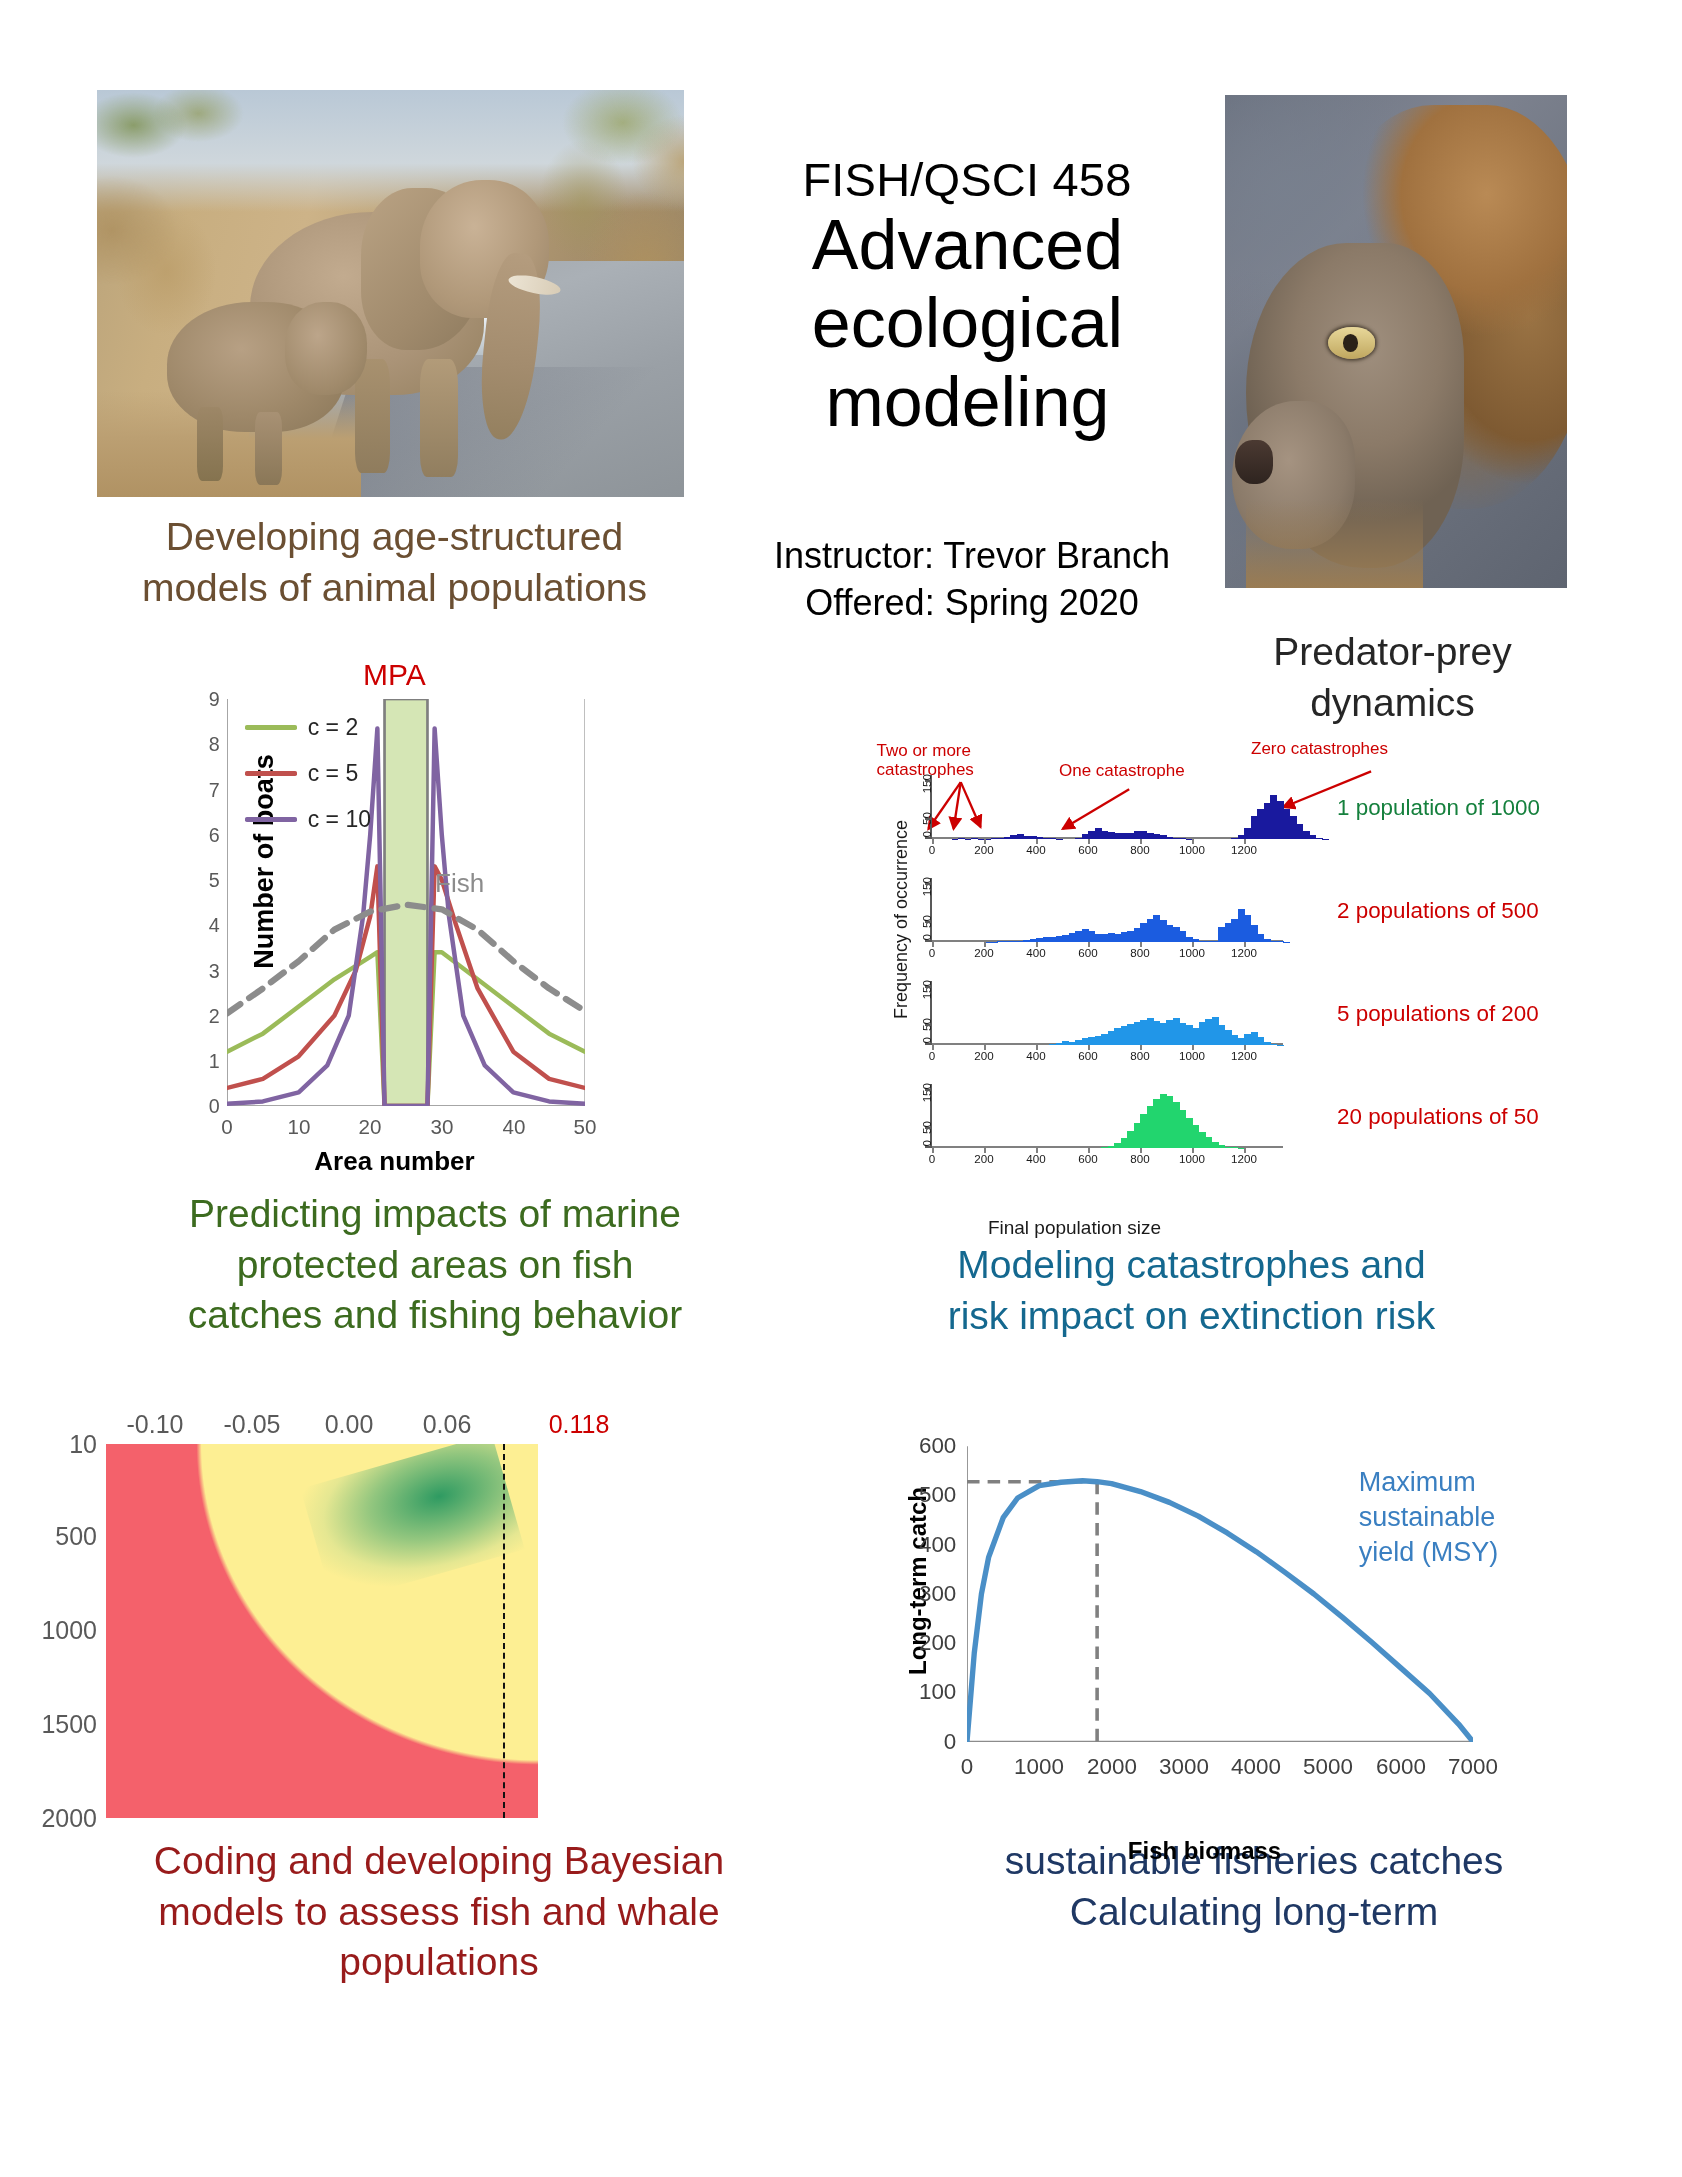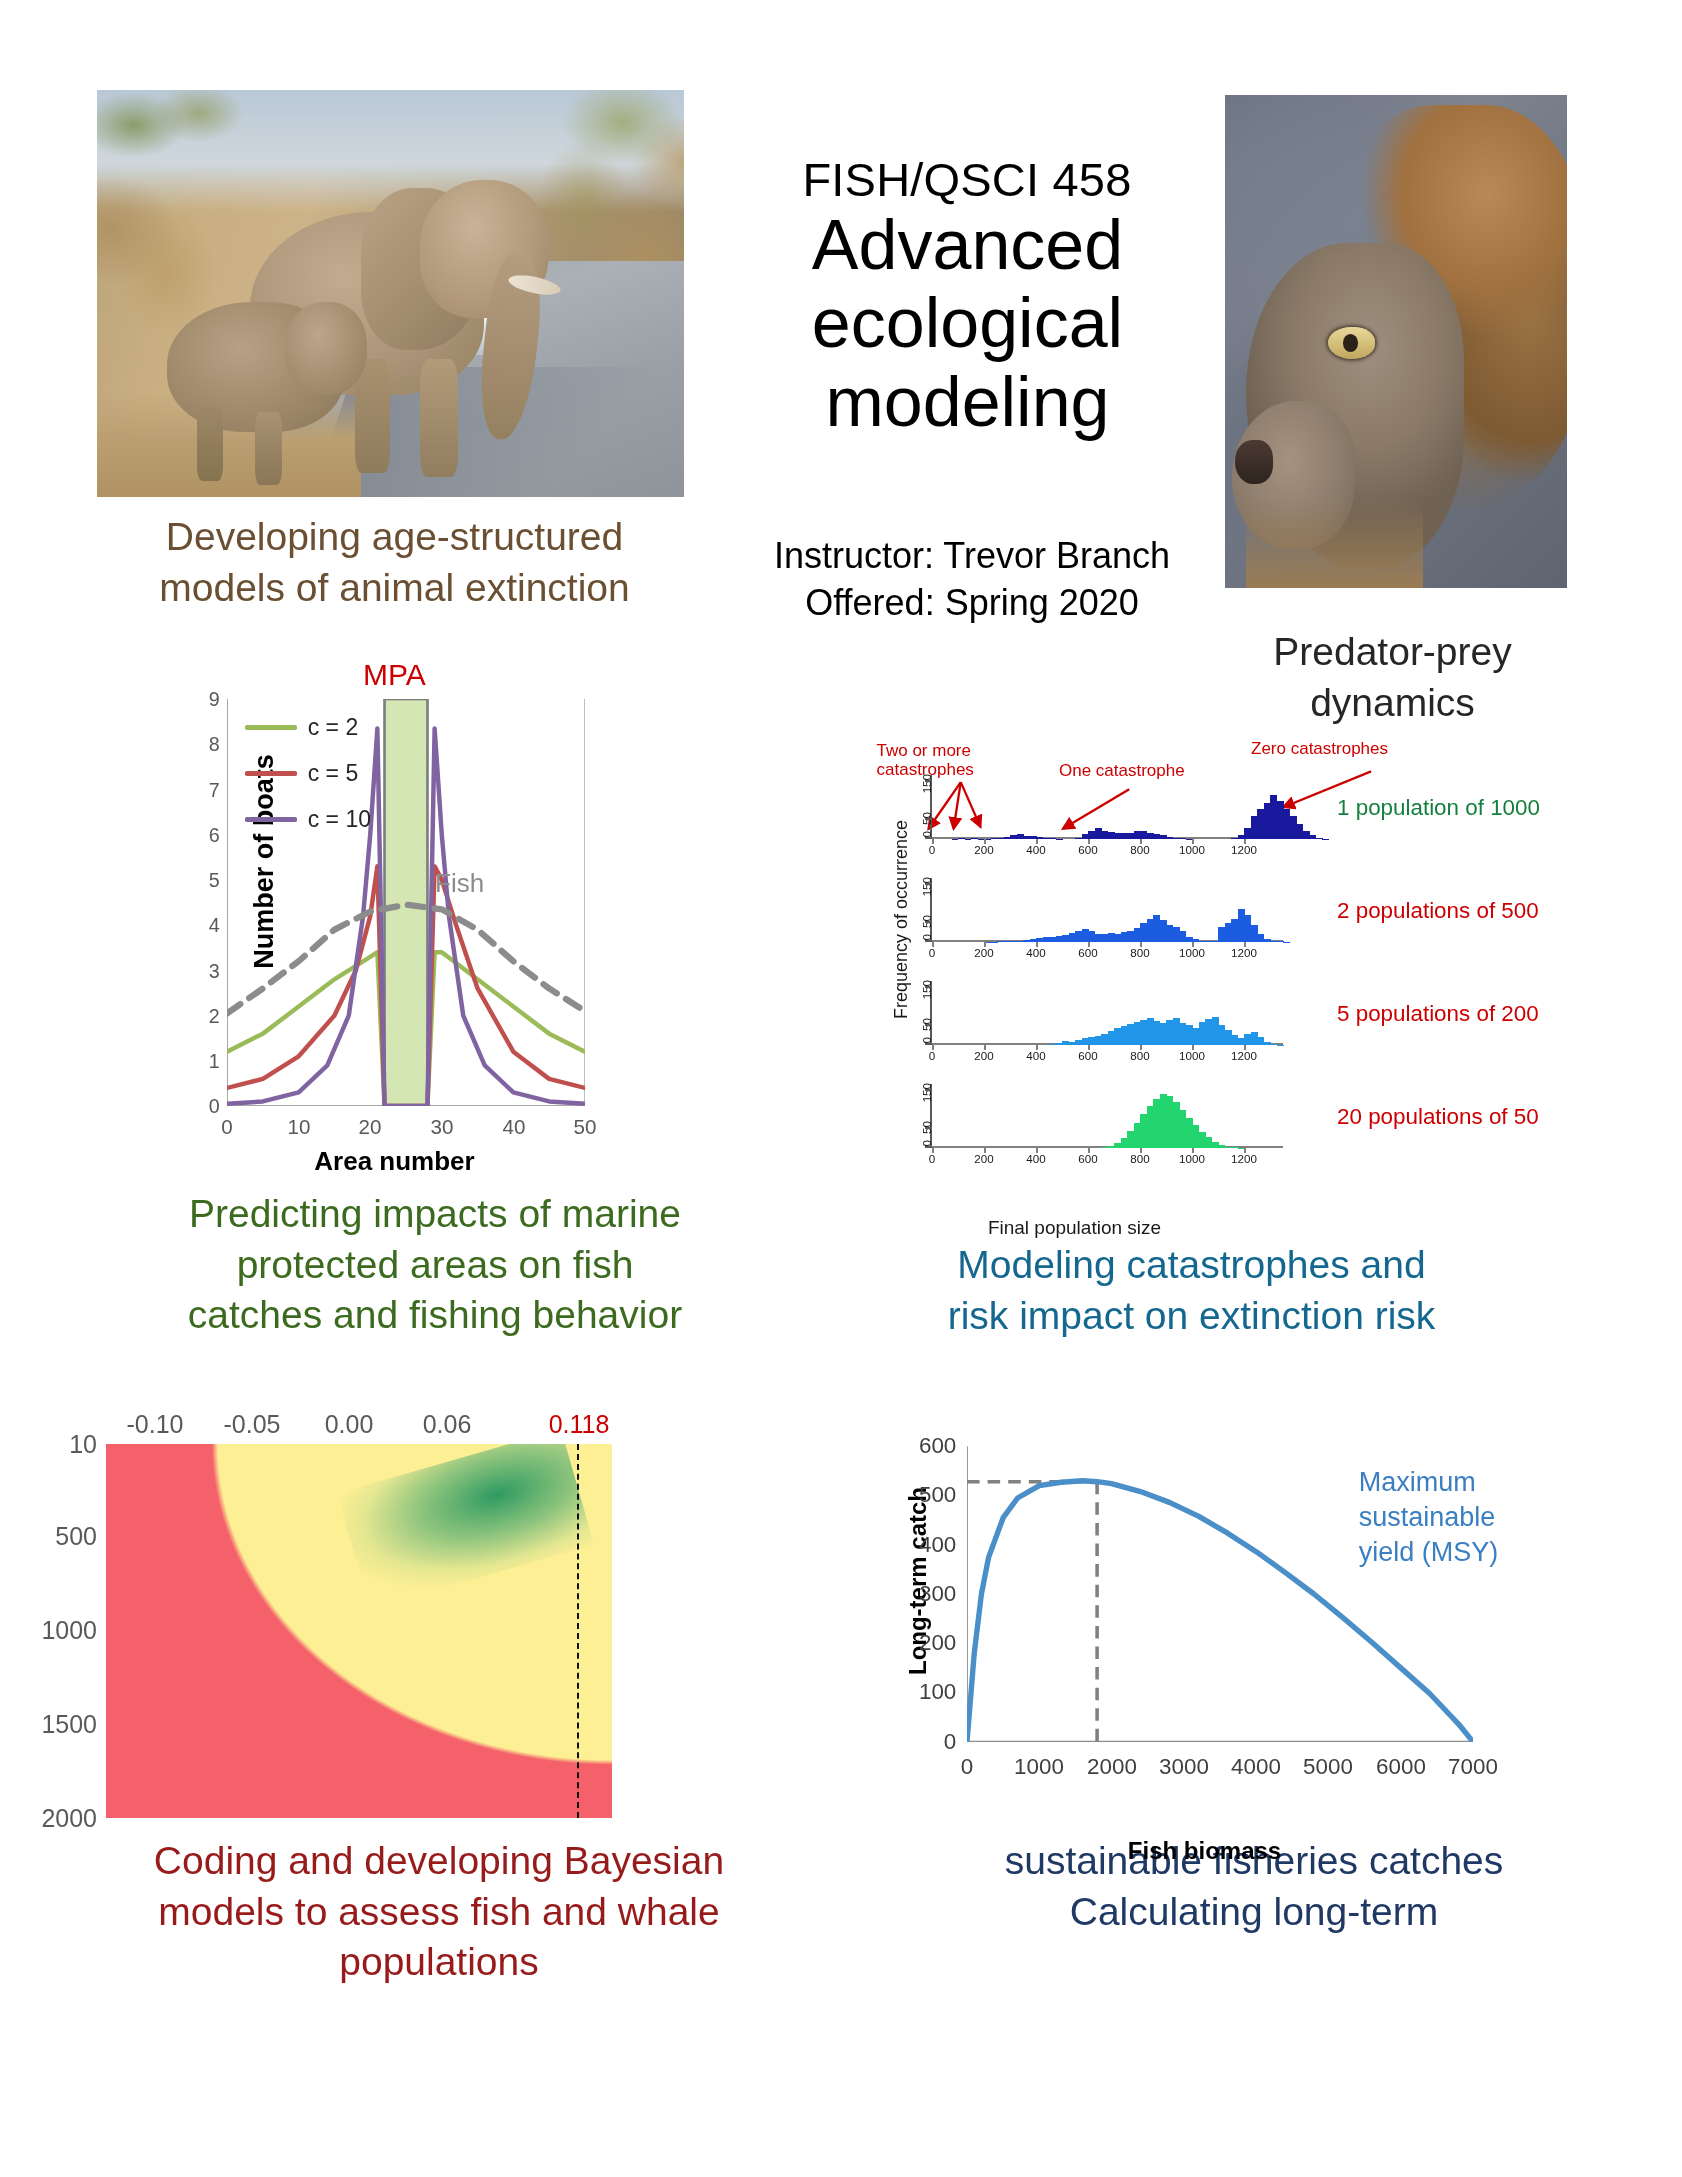--- a/index.html
+++ b/index.html
@@ -254,21 +254,21 @@
   }
   .cat-bar { position:absolute; bottom:0; }
   .cat-rowlabel {
     position:absolute; left:430px; font-size:22.4px; color:#cc0000; white-space:nowrap;
   }
   .cat-ann {
     position:absolute; font-size:17px; color:#cc0000; line-height:1.15;
   }
 
   
-  .bayes { position:absolute; left:106px; top:1444px; width:506px; height:374px; }
+  .bayes { position:absolute; left:106px; top:1444px; width:432px; height:374px; }
   .bayes-grid {
     position:absolute; inset:0; overflow:hidden;
     background:#f4616b;
   }
   .bayes-yellow2 {
     position:absolute; left:0; top:0; width:100%; height:100%;
     background:
       radial-gradient(ellipse 118% 128% at 100% 0%, #fdef93 0%, #fdef93 66%, rgba(253,239,147,0) 67%);
   }
   .bayes-green {
@@ -358,21 +358,21 @@
     <div>ecological</div>
     <div>modeling</div>
   </div>
   <div class="meta">
     <div>Instructor: Trevor Branch</div>
     <div>Offered: Spring 2020</div>
   </div>
 
   <div class="cap cap-elephant">
     <div>Developing age-structured</div>
-    <div>models of animal extinction</div>
+    <div>models of animal populations</div>
   </div>
   <div class="cap cap-mpa">
     <div>Predicting impacts of marine</div>
     <div>protected areas on fish</div>
     <div>catches and fishing behavior</div>
   </div>
   <div class="cap cap-lion">
     <div>Predator-prey</div>
     <div>dynamics</div>
   </div>

